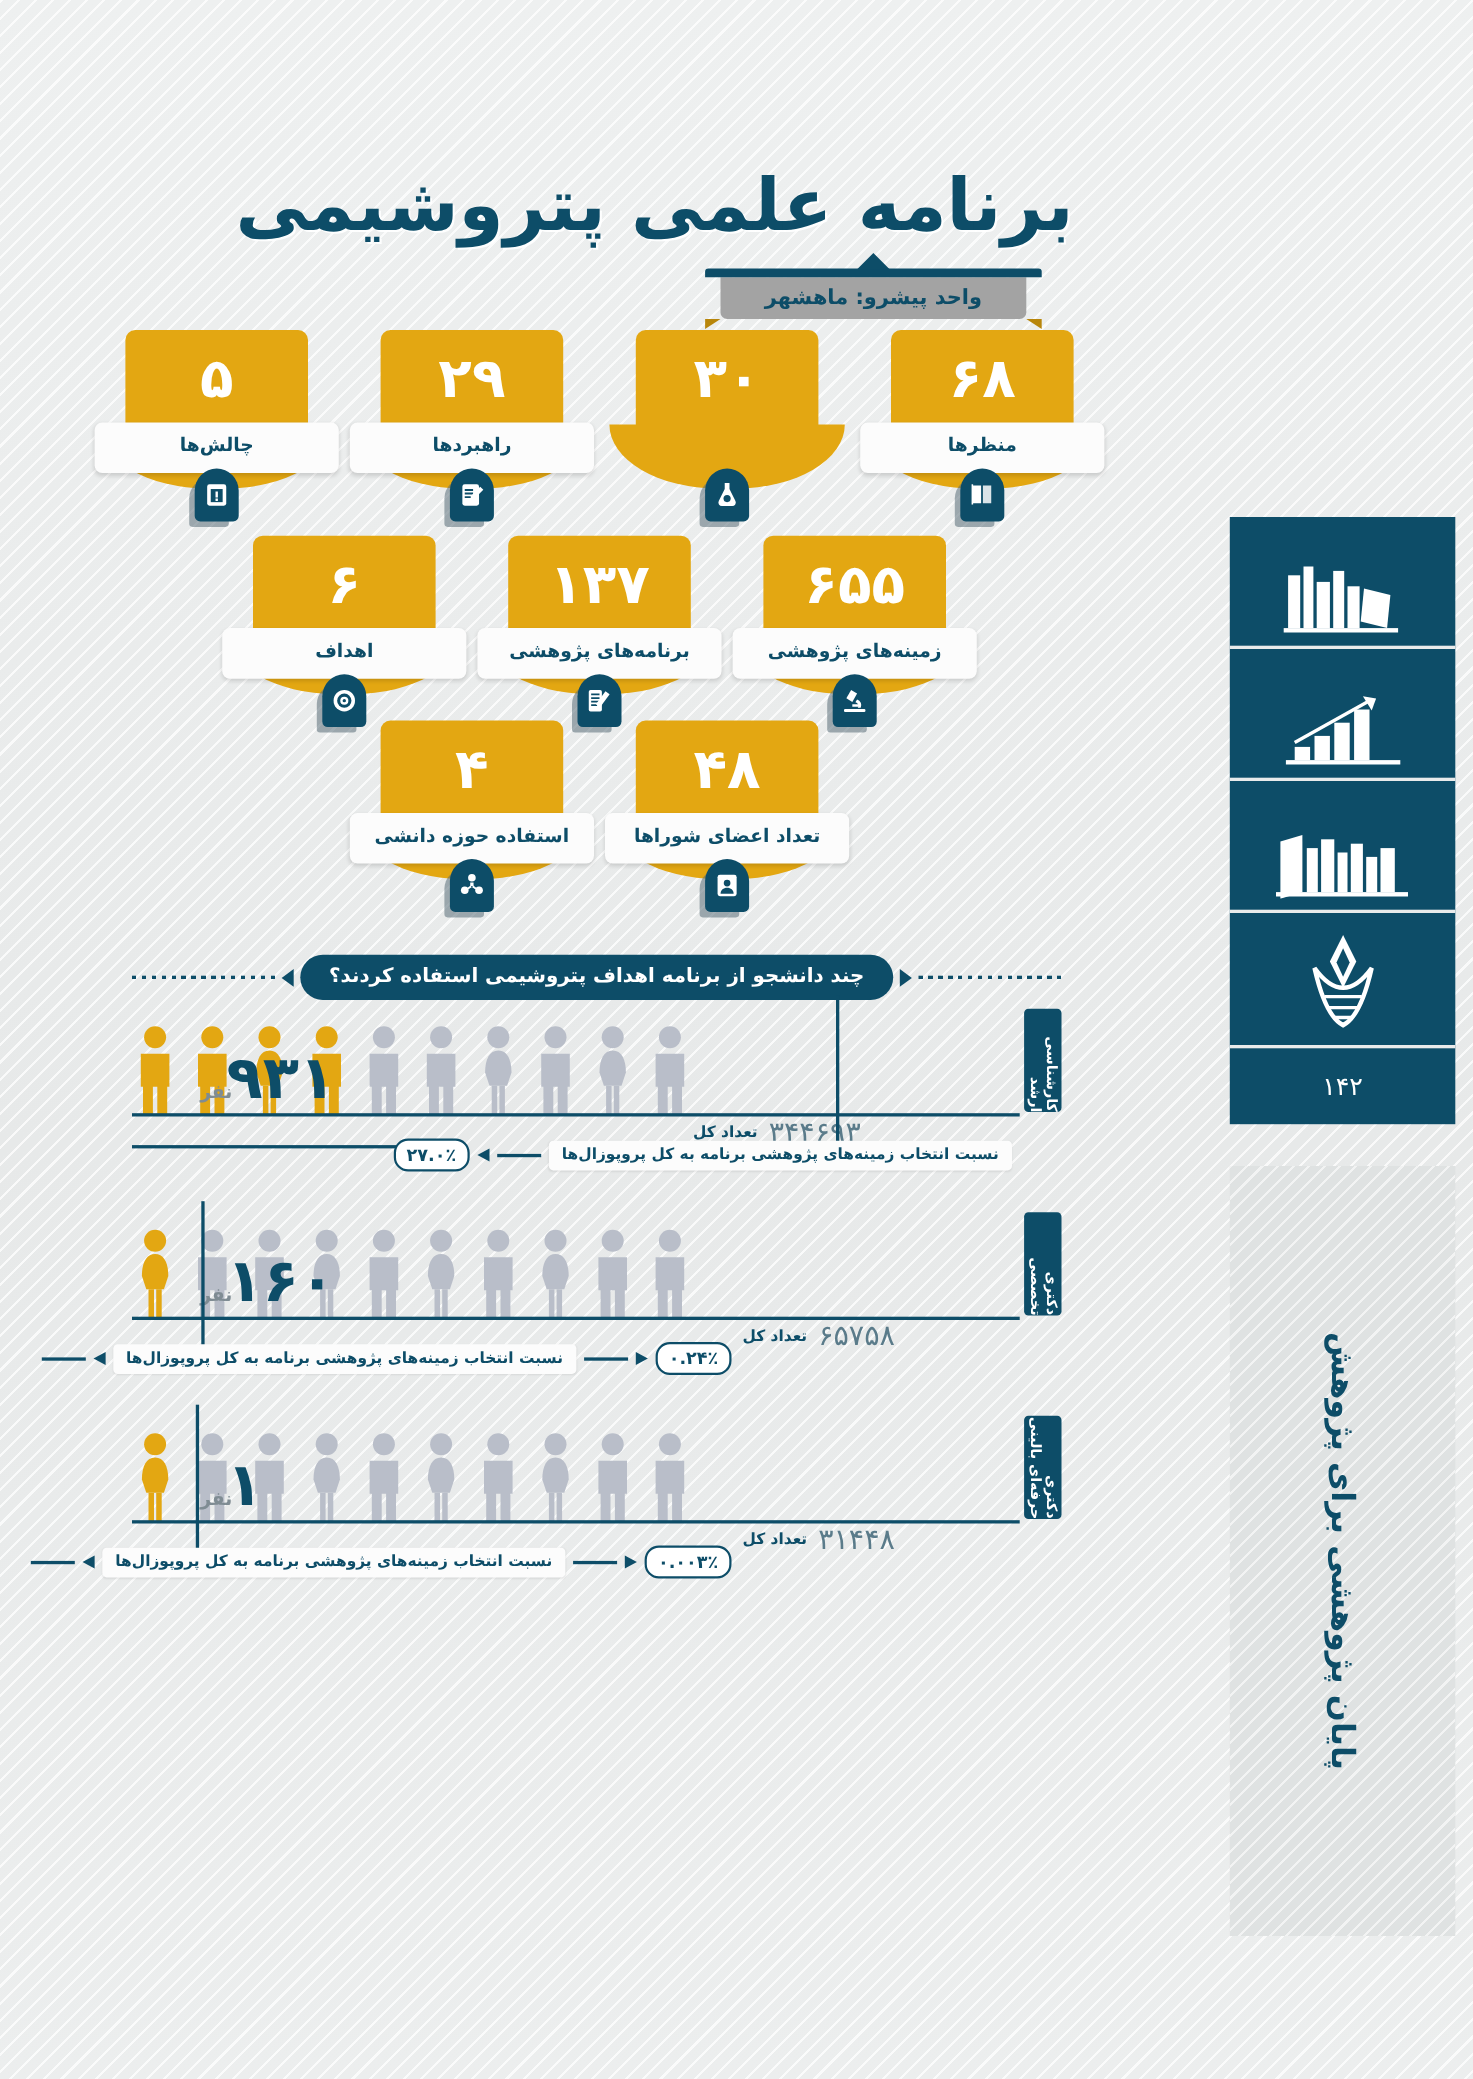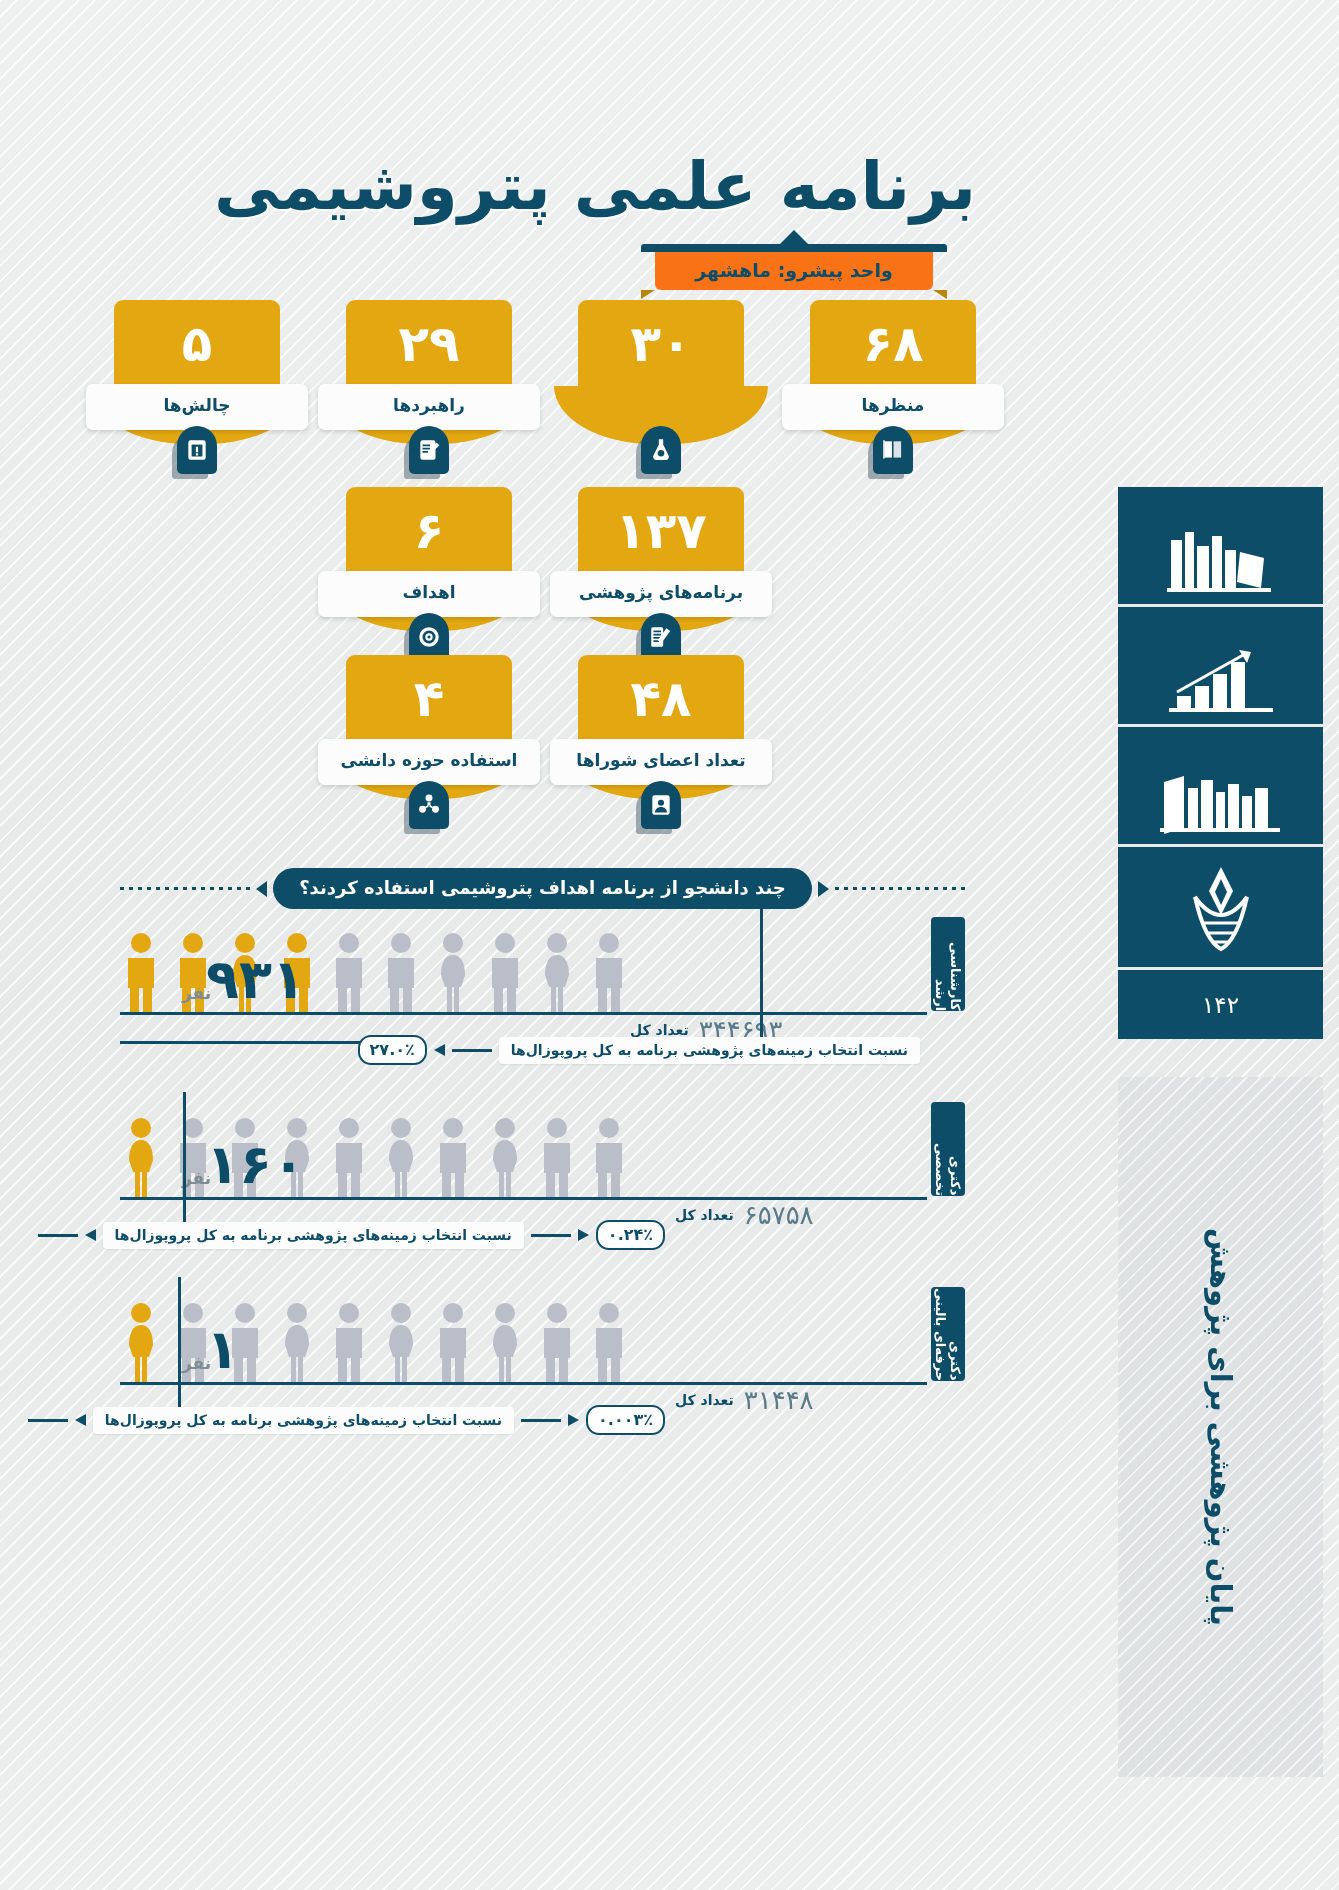--- a/index.html
+++ b/index.html
@@ -21,21 +21,21 @@
         rgba(0,0,0,0) 2px,
         rgba(0,0,0,0) 11px),
       linear-gradient(180deg,#eef0f0 0%, #e7e9e9 55%, #eceeee 100%);
     z-index:0;
   }
   .canvas{ position:absolute; inset:0; z-index:1; }
 
   
   .rail{
     position:absolute; right:0; top:0;
-    width:253px; height:1488px;margin-top:17px;
+    width:253px; height:1488px;
   }
   .rail-shelf{
     position:absolute; right:16px; top:470px;
     width:205px; height:480px;
     background:#0d4d68;
   }
   .shelf-row{
     position:relative; height:120px;
     border-bottom:3px solid #e9ebeb;
     display:flex; align-items:flex-end; justify-content:center;
@@ -79,21 +79,21 @@
     letter-spacing:-1px;
     text-shadow:2px 2px 0 rgba(255,255,255,0.9);
     direction:rtl;
   }
   .ribbon-wrap{
     position:absolute; top:252px; left:0; right:0;
     display:flex; justify-content:center;
   }
   .ribbon{
     position:relative;
-    background:#f97316;
+    background:#a3a3a3;
     color:#0d4d68;
     font-size:19px; font-weight:bold;
     padding:7px 40px 9px;
     border-radius:0 0 6px 6px;
   }
   .ribbon-top{
     position:absolute; top:-8px; left:-14px; right:-14px;
     height:8px; background:#0d4d68; border-radius:3px 3px 0 0;
   }
   .ribbon-arrow{
@@ -314,20 +314,33 @@
             <rect x="7" y="7" width="10" height="11" fill="#0d4d68"></rect>
             <path d="M11 9h2v5h-2zM11 15h2v2h-2z" fill="#fff"></path>
           </svg>
       </div>
     </div>
 
   </div>
 
   <div class="cards-row" style="top:487px;">
 
+    <div class="card">
+      <div class="card-top">۶۵۵</div>
+      <div class="card-wing"></div>
+      <div class="card-label">زمینه‌های پژوهشی</div>
+      <div class="card-pin">
+        <svg viewBox="0 0 24 24">
+            <path d="M9 3l5 3-4 7-5-3z"></path>
+            <path d="M10 15h7v2h-7z"></path>
+            <rect x="3" y="19" width="18" height="2.4" rx="1"></rect>
+            <path d="M14 11a5 5 0 0 1 3 7h-2.4a3 3 0 0 0-2-4.6z"></path>
+          </svg>
+      </div>
+    </div>
 
     <div class="card">
       <div class="card-top">۱۳۷</div>
       <div class="card-wing"></div>
       <div class="card-label">برنامه‌های پژوهشی</div>
       <div class="card-pin">
         <svg viewBox="0 0 24 24">
             <rect x="3" y="3" width="11" height="18" rx="1.5"></rect>
             <path d="M5 6h7v1.5H5zM5 9h7v1.5H5zM5 12h7v1.5H5zM5 15h5v1.5H5z" fill="#0d4d68"></path>
             <path d="M17 4l3.5 2.5-8 11-3.5-2.5z"></path>

